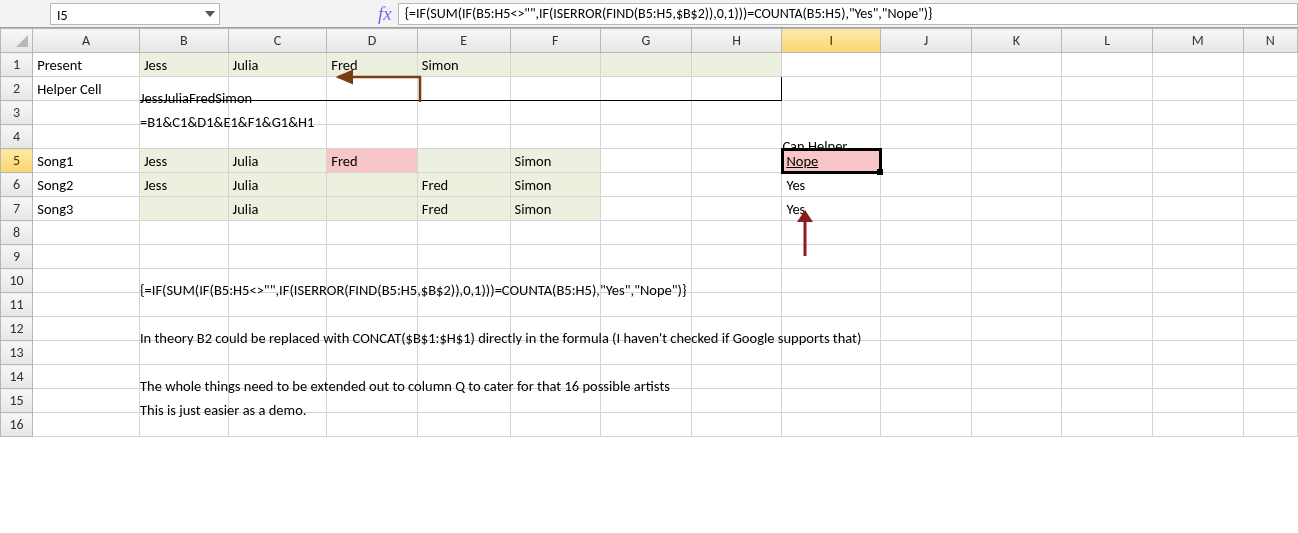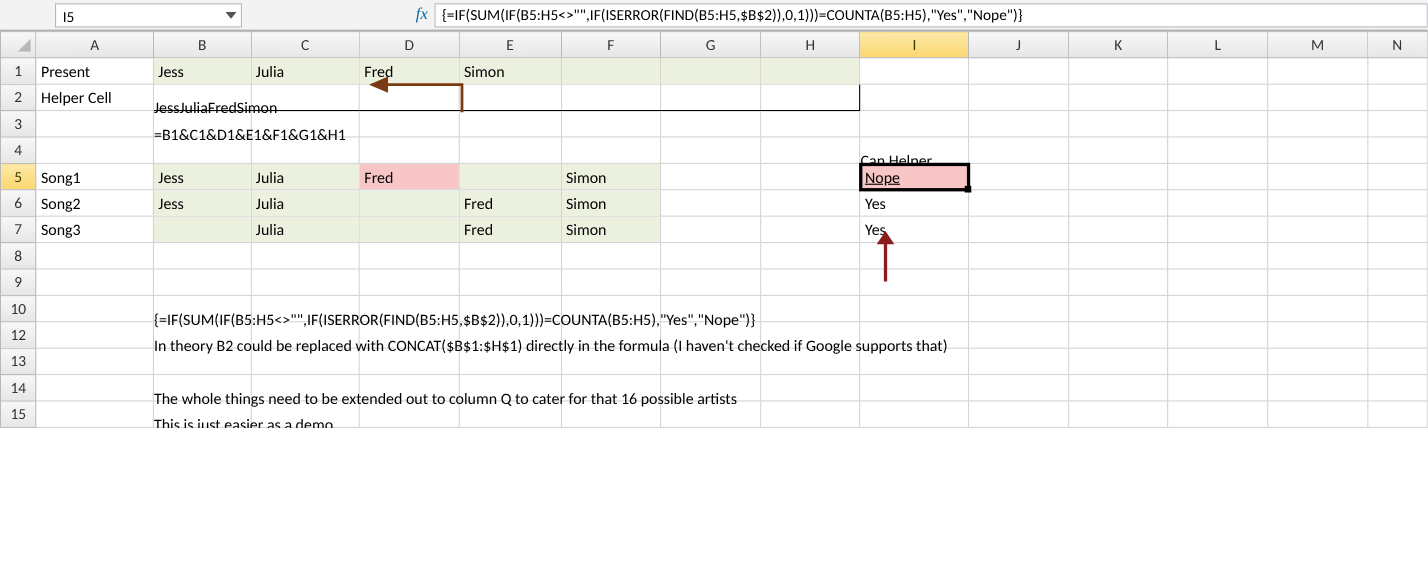--- a/index.html
+++ b/index.html
@@ -37,22 +37,22 @@
     width: 14px;
     height: 14px;
     display: flex;
     align-items: center;
     justify-content: center;
   }
   .name-box .dropdown-arrow svg { display: block; }
   .fx-label {
     font-style: italic;
     font-family: "Times New Roman", serif;
-    font-size: 15px;
-    color: #0369a1;
+    font-size: 19px;
+    color: #8b5cf6;
     margin: 0 6px 0 150px;
   }
   .formula-input {
     flex: 1;
     height: 22px;
     background: #fff;
     border: 1px solid #b5b8bf;
     display: flex;
     align-items: center;
     padding: 0 6px;
@@ -392,20 +392,37 @@
     <td></td>
           <td></td>
     <td></td>
           <td></td>
     <td></td>
           <td></td>
     <td></td>
           <td></td>
   </tr>
 
+  <tr>
+    <th class="rowhdr">11</th>
+    <td></td>
+          <td></td>
+    <td></td>
+          <td></td>
+    <td></td>
+          <td></td>
+    <td></td>
+          <td></td>
+    <td></td>
+          <td></td>
+    <td></td>
+          <td></td>
+    <td></td>
+          <td></td>
+  </tr>
 
   <tr>
     <th class="rowhdr">12</th>
     <td></td>
     <td>
       <span class="long-text">In theory B2 could be replaced with CONCAT($B$1:$H$1) directly in the formula (I haven't checked if Google supports that)</span>
     </td>
     <td></td>
           <td></td>
     <td></td>
@@ -471,20 +488,37 @@
     <td></td>
           <td></td>
     <td></td>
           <td></td>
     <td></td>
           <td></td>
     <td></td>
           <td></td>
   </tr>
 
+  <tr>
+    <th class="rowhdr">16</th>
+    <td></td>
+          <td></td>
+    <td></td>
+          <td></td>
+    <td></td>
+          <td></td>
+    <td></td>
+          <td></td>
+    <td></td>
+          <td></td>
+    <td></td>
+          <td></td>
+    <td></td>
+          <td></td>
+  </tr>
 </tbody>
     </table>
 
 <svg class="overlay" style="left:330px; top:34px; width:120px; height:50px;">
   <defs>
     <marker id="arrB" markerWidth="8" markerHeight="8" refX="6" refY="3" orient="auto">
       <path d="M0,0 L7,3 L0,6 Z" fill="#7a3a12"></path>
     </marker>
   </defs>
   <path d="M90 40 L90 15 L8 15" fill="none" stroke="#7a3a12" stroke-width="2.5" marker-end="url(#arrB)"></path>

